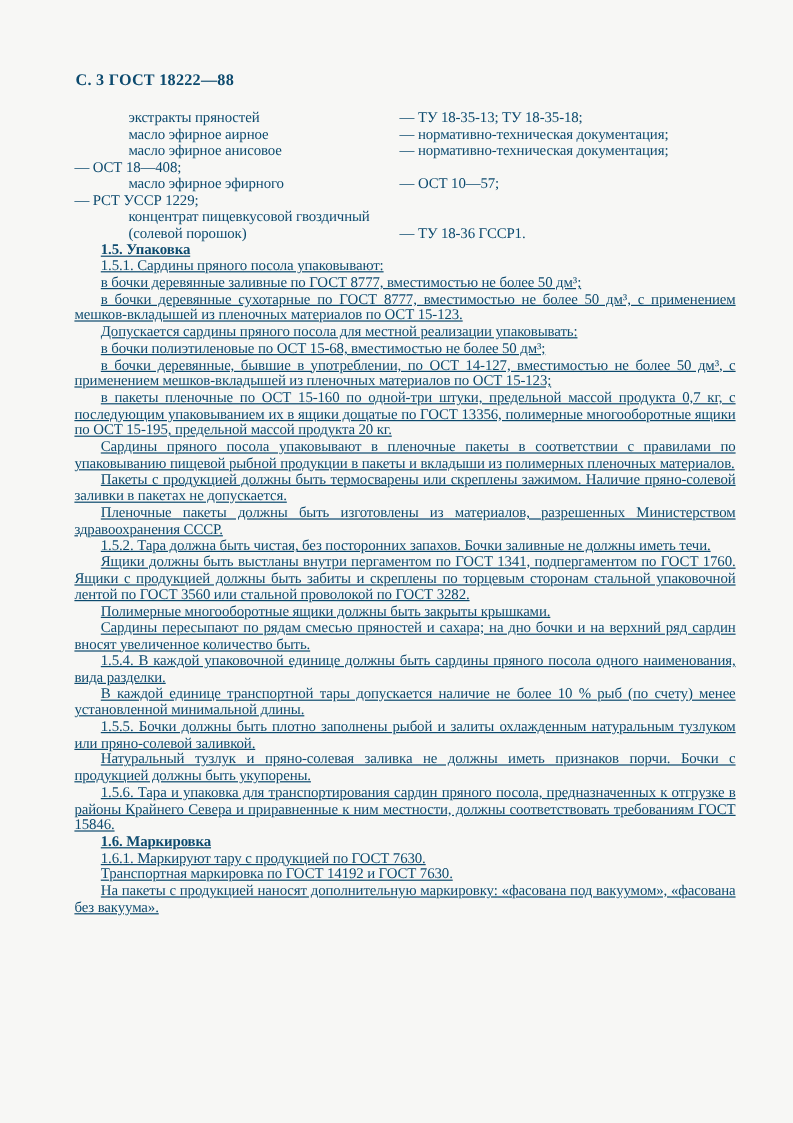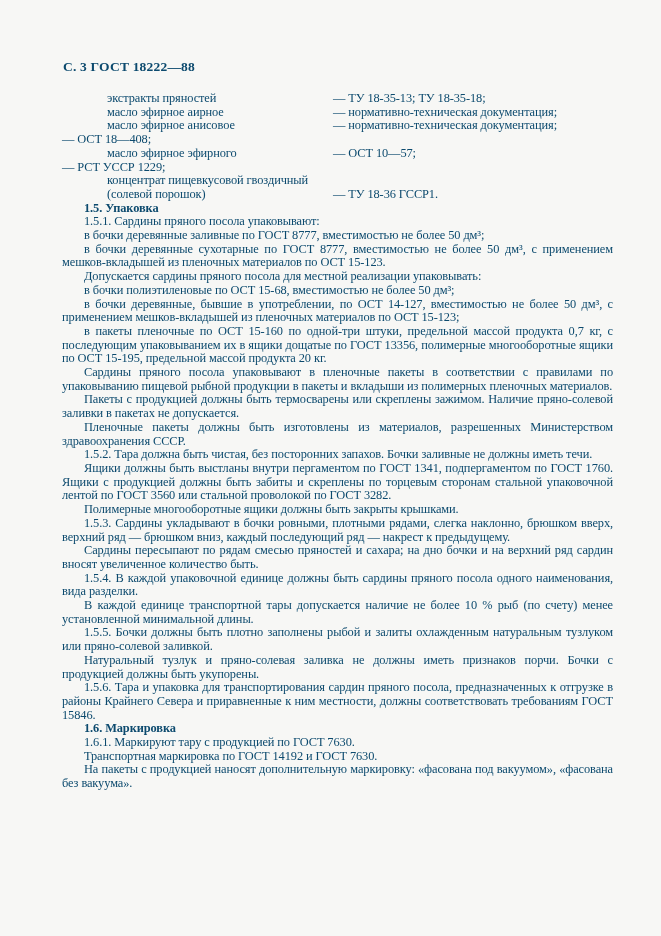--- a/index.html
+++ b/index.html
@@ -17,21 +17,21 @@
     font-size:13.5px;font-weight:bold;letter-spacing:0.2px;
     white-space:nowrap;
   }
   .content{
     position:absolute;left:62px;top:92px;width:551px;
     font-size:12.4px;line-height:13.7px;letter-spacing:-0.1px;
   }
   .ref-row{display:flex;align-items:center;}
   .ref-label{width:271px;padding-left:45px;box-sizing:border-box;white-space:nowrap;}
   .ref-value{flex:1;white-space:nowrap;}
-  p.para{margin:0;text-align:justify;text-indent:22px;}
+  p.para{margin:0;text-align:justify;text-indent:22px;text-decoration:underline;}
   p.heading{font-weight:bold;text-align:left;}
 </style>
 </head>
 <body>
 
 <div class="page">
 
   <div class="page-header">С. 3 ГОСТ 18222—88</div>
 
   <div class="content">
@@ -76,21 +76,20 @@
     <p class="para">Допускается сардины пряного посола для местной реализации упаковывать:</p>
     <p class="para">в бочки полиэтиленовые по ОСТ 15-68, вместимостью не более 50 дм³;</p>
     <p class="para">в бочки деревянные, бывшие в употреблении, по ОСТ 14-127, вместимостью не более 50 дм³, с применением мешков-вкладышей из пленочных материалов по ОСТ 15-123;</p>
     <p class="para">в пакеты пленочные по ОСТ 15-160 по одной-три штуки, предельной массой продукта 0,7 кг, с последующим упаковыванием их в ящики дощатые по ГОСТ 13356, полимерные многооборотные ящики по ОСТ 15-195, предельной массой продукта 20 кг.</p>
     <p class="para">Сардины пряного посола упаковывают в пленочные пакеты в соответствии с правилами по упаковыванию пищевой рыбной продукции в пакеты и вкладыши из полимерных пленочных материалов.</p>
     <p class="para">Пакеты с продукцией должны быть термосварены или скреплены зажимом. Наличие пряно-солевой заливки в пакетах не допускается.</p>
     <p class="para">Пленочные пакеты должны быть изготовлены из материалов, разрешенных Министерством здравоохранения СССР.</p>
     <p class="para">1.5.2.  Тара должна быть чистая, без посторонних запахов. Бочки заливные не должны иметь течи.</p>
     <p class="para">Ящики должны быть выстланы внутри пергаментом по ГОСТ 1341, подпергаментом по ГОСТ 1760. Ящики с продукцией должны быть забиты и скреплены по торцевым сторонам стальной упаковочной лентой по ГОСТ 3560 или стальной проволокой по ГОСТ 3282.</p>
     <p class="para">Полимерные многооборотные ящики должны быть закрыты крышками.</p>
-    <p class="para">1.5.3.  Сардины укладывают в бочки ровными, плотными рядами, слегка наклонно, брюшком вверх, верхний ряд — брюшком вниз, каждый последующий ряд — накрест к предыдущему.</p>
     <p class="para">Сардины пересыпают по рядам смесью пряностей и сахара; на дно бочки и на верхний ряд сардин вносят увеличенное количество быть.</p>
     <p class="para">1.5.4.  В каждой упаковочной единице должны быть сардины пряного посола одного наименования, вида разделки.</p>
     <p class="para">В каждой единице транспортной тары допускается наличие не более 10 % рыб (по счету) менее установленной минимальной длины.</p>
     <p class="para">1.5.5.  Бочки должны быть плотно заполнены рыбой и залиты охлажденным натуральным тузлуком или пряно-солевой заливкой.</p>
     <p class="para">Натуральный тузлук и пряно-солевая заливка не должны иметь признаков порчи. Бочки с продукцией должны быть укупорены.</p>
     <p class="para">1.5.6.  Тара и упаковка для транспортирования сардин пряного посола, предназначенных к отгрузке в районы Крайнего Севера и приравненные к ним местности, должны соответствовать требованиям ГОСТ 15846.</p>
 
     <p class="para heading">1.6.  Маркировка</p>
     <p class="para">1.6.1.  Маркируют тару с продукцией по ГОСТ 7630.</p>
     <p class="para">Транспортная маркировка по ГОСТ 14192 и ГОСТ 7630.</p>

